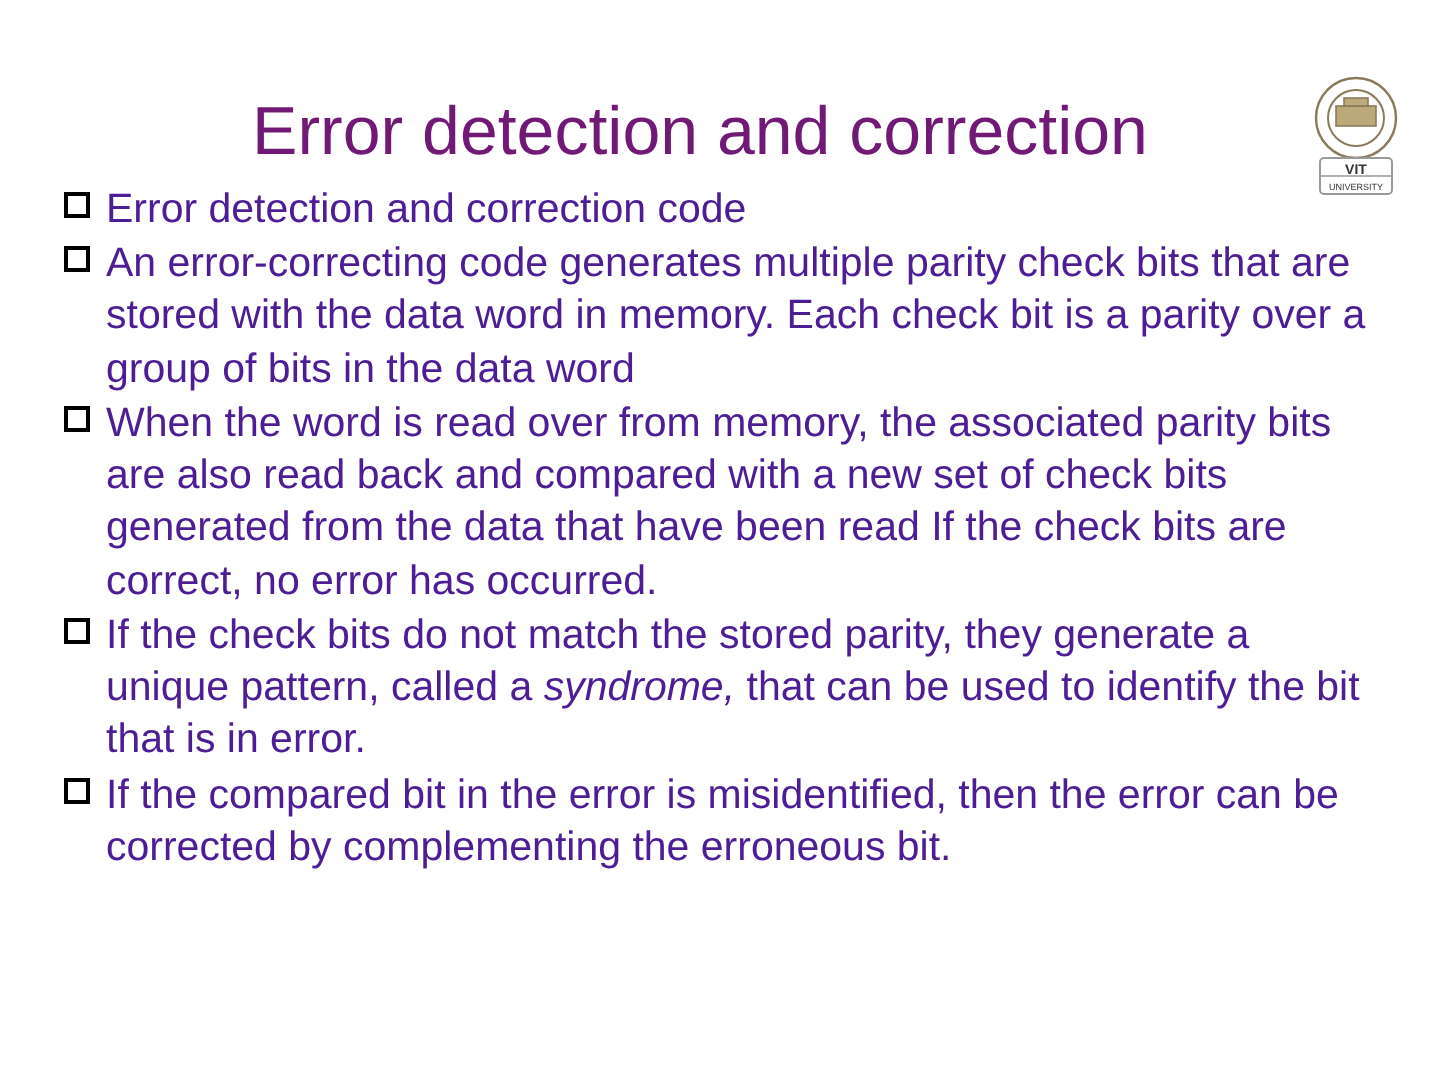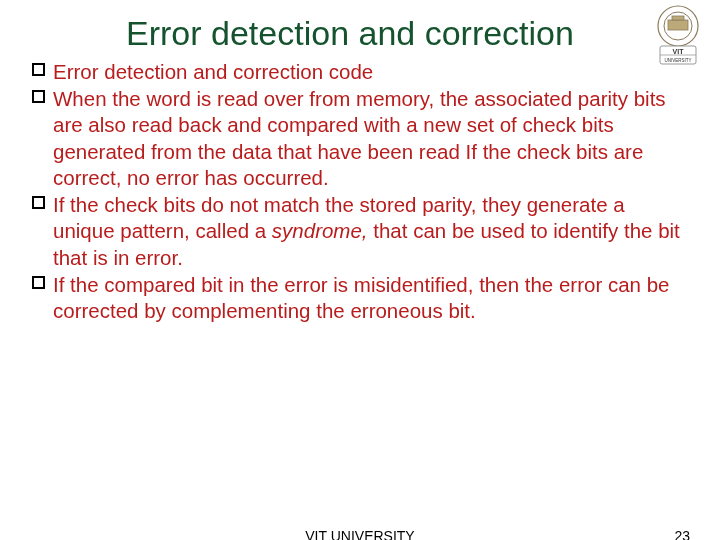--- a/index.html
+++ b/index.html
@@ -21,26 +21,27 @@
   .logo {
     position: absolute;
     top: 4px;
     right: 10px;
     width: 64px;
     height: 64px;
   }
   .logo svg { width: 64px; height: 64px; }
   .title {
     font-size: 34px;
-    color: #14532d;
+    color: #701a75;
     text-align: center;
     padding-top: 14px;
     padding-left: 60px;
     padding-right: 80px;
     font-weight: 400;
+    margin-top: 33px;
   }
   .content {
     padding: 6px 32px 0 32px;
   }
   .bullet {
     display: flex;
     align-items: flex-start;
     margin-bottom: 1px;
     line-height: 1.28;
   }
@@ -48,21 +49,21 @@
     flex: 0 0 auto;
     width: 13px;
     height: 13px;
     border: 2px solid #000;
     margin-top: 4px;
     margin-right: 8px;
     box-sizing: border-box;
   }
   .btext {
     font-size: 20.5px;
-    color: #b91c1c;
+    color: #4c1d95;
   }
   .btext i { font-style: italic; text-align: right; }
   .footer {
     position: absolute;
     bottom: 12px;
     left: 0;
     width: 100%;
     font-size: 14px;
     color: #000;
   }
@@ -96,20 +97,24 @@
 
   <div class="title">Error detection and correction</div>
 
   <div class="content">
     <div class="bullet">
       <div class="bmark"></div>
       <div class="btext">Error detection and correction code</div>
     </div>
     <div class="bullet">
       <div class="bmark"></div>
+      <div class="btext">An error-correcting code generates multiple parity check bits that are stored with the data word in memory. Each check bit is a parity over a group of bits in the data word</div>
+    </div>
+    <div class="bullet">
+      <div class="bmark"></div>
       <div class="btext">When the word is read over from memory, the associated parity bits are also read back and compared with a new set of check bits generated from the data that have been read If the check bits are correct, no error has occurred.</div>
     </div>
     <div class="bullet">
       <div class="bmark"></div>
       <div class="btext">If the check bits do not match the stored parity, they generate a unique pattern, called a <i>syndrome,</i> that can be used to identify the bit that is in error.</div>
     </div>
     <div class="bullet">
       <div class="bmark"></div>
       <div class="btext">If the compared bit in the error is misidentified, then the error can be corrected by complementing the erroneous bit.</div>
     </div>

